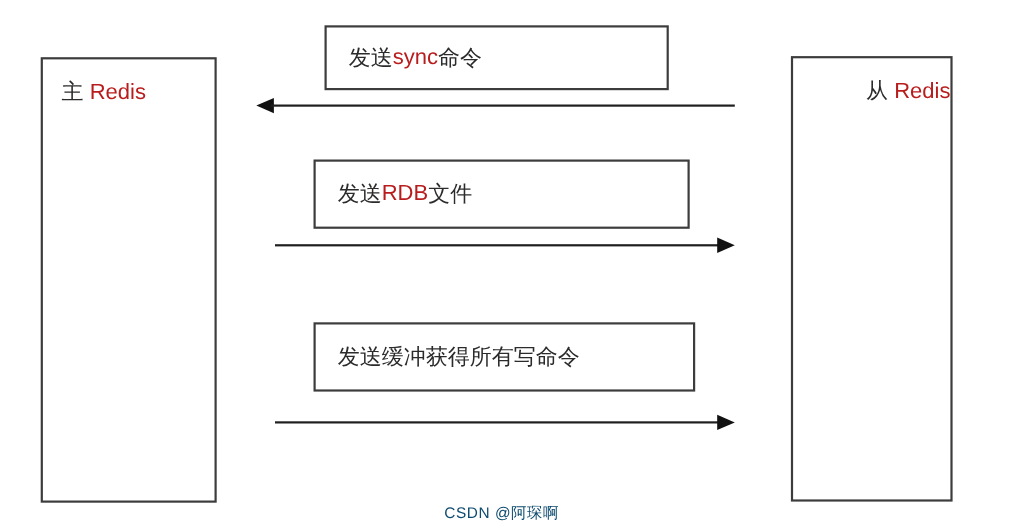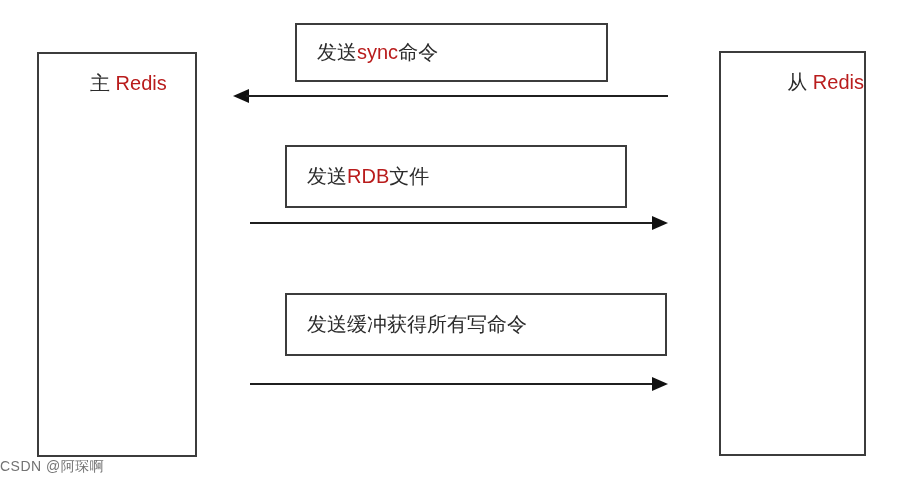--- a/index.html
+++ b/index.html
@@ -17,41 +17,41 @@
   
   .node {
     position: absolute;
     box-sizing: border-box;
     border: 2px solid #3c3c3c;
     background: #ffffff;
     font-size: 20px;
     color: #2b2b2b;
   }
   .node-label { padding: 16px 0 0 17px; white-space: nowrap; }
-  #node-master { left: 37px;  top: 52px; width: 160px; height: 405px; padding-left: 34px; }
+  #node-master { left: 37px;  top: 52px; width: 160px; height: 405px; }
   #node-slave  { left: 719px; top: 51px; width: 147px; height: 405px; text-align: right; }
 
   .latin { color: #b91c1c; }
 
   
   .msg-box {
     position: absolute;
     box-sizing: border-box;
     border: 2px solid #3c3c3c;
     background: #ffffff;
     font-size: 20px;
     color: #2b2b2b;
     display: flex;
     align-items: center;
     padding-left: 20px;
     white-space: nowrap;
   }
   #msg1-box { left: 295px; top: 23px;  width: 313px; height: 59px; }
   #msg2-box { left: 285px; top: 145px; width: 342px; height: 63px; }
-  #msg3-box { left: 285px; top: 293px; width: 382px; height: 63px; }
+  #msg3-box { left: 285px; top: 293px; width: 347px; height: 63px; }
 
   
   .arrow { position: absolute; height: 14px; }
   #arrow1 { left: 233px; top: 89px;  width: 435px; }
   #arrow2 { left: 250px; top: 216px; width: 418px; }
   #arrow3 { left: 250px; top: 377px; width: 418px; }
 
   .shaft {
     position: absolute;
     top: 6px;
@@ -74,23 +74,23 @@
     border-bottom: 7px solid transparent;
     border-left: 16px solid #111111;
   }
 
   
   .watermark {
     position: absolute;
     top: 458px;
     left: 0;
     right: 8px;
-    text-align: left;
+    text-align: center;
     font-size: 14px;
-    color: #737373;
+    color: #0c4a6e;
     letter-spacing: 0.5px;
   }
 </style>
 </head>
 <body>
 
 <div class="canvas">
 
   <div class="node" id="node-master">
     <div class="node-label"><span>主 </span><span class="latin">Redis</span></div>

